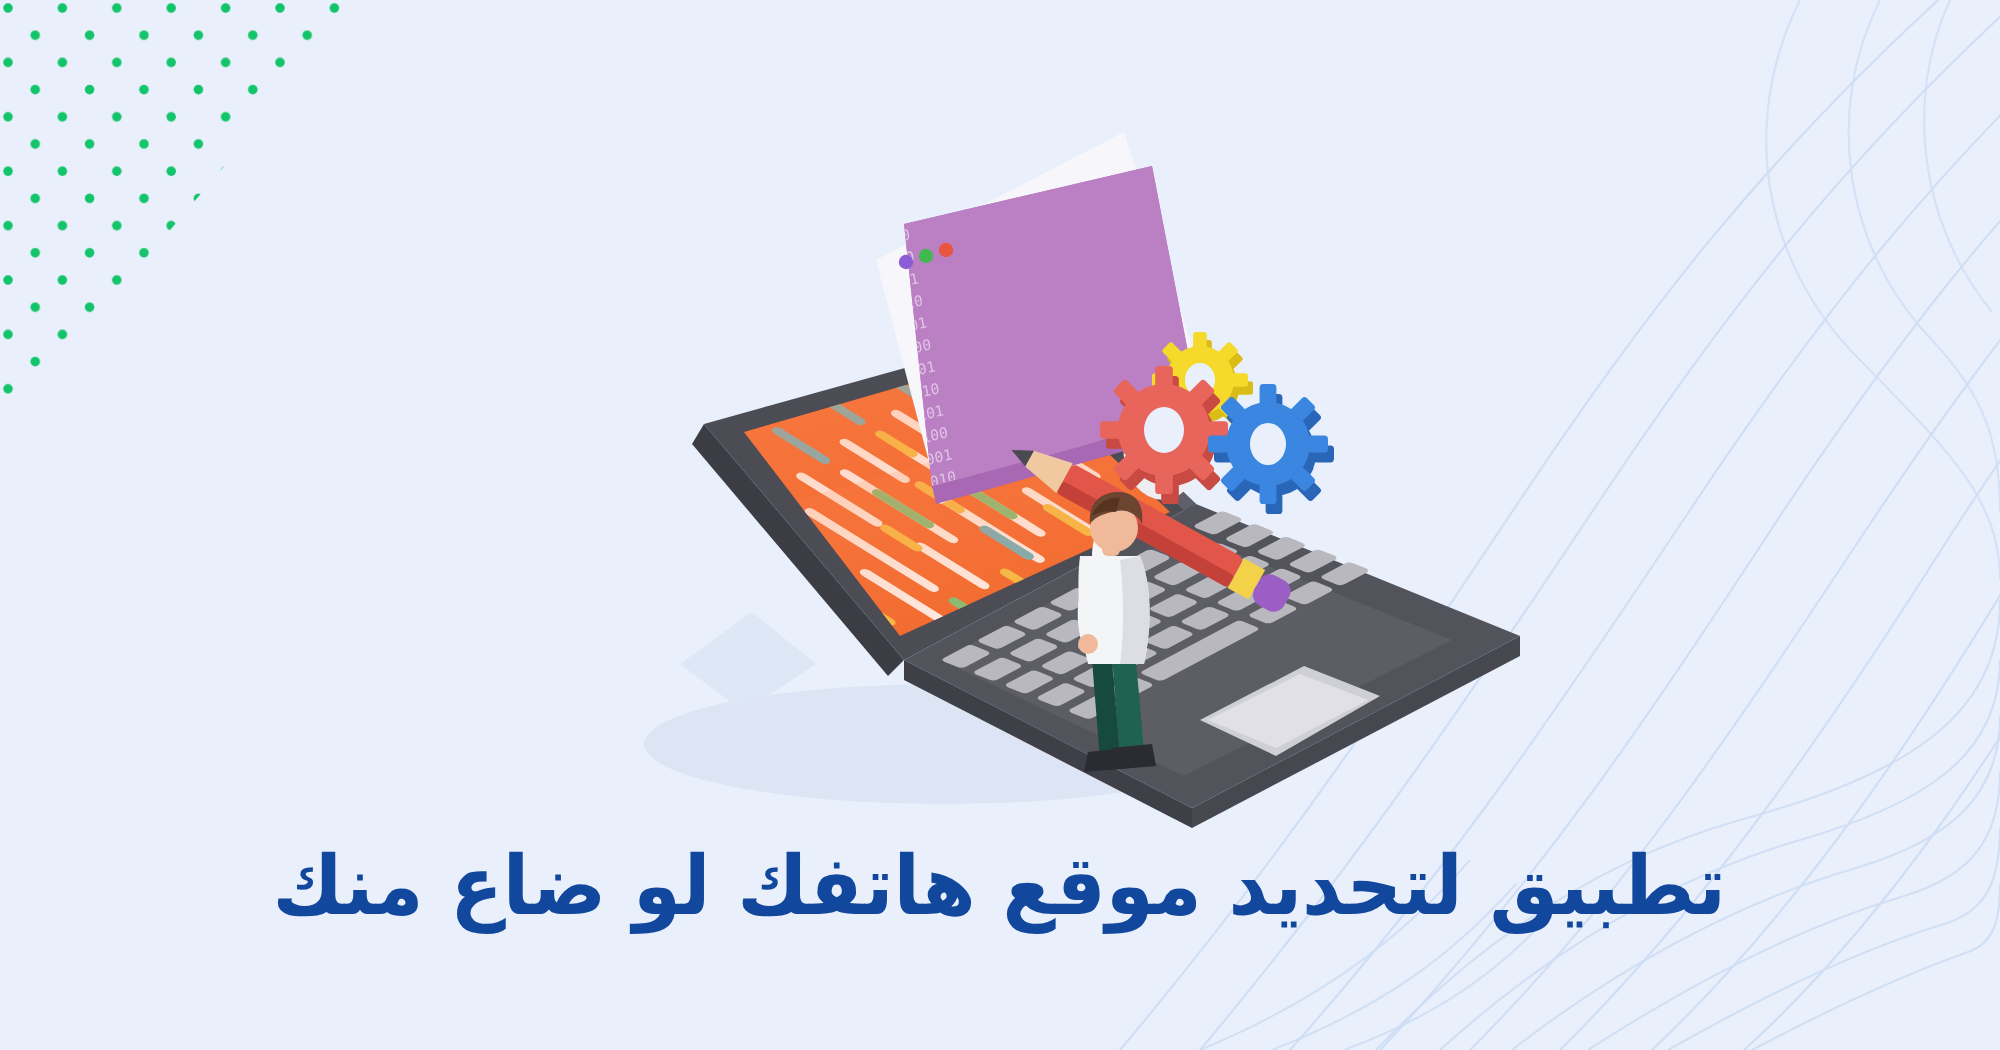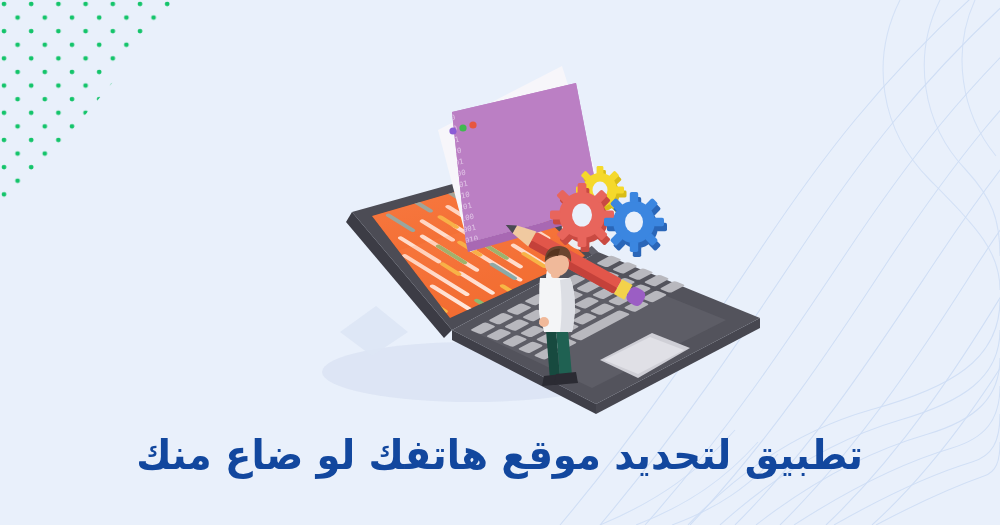--- a/index.html
+++ b/index.html
@@ -23,21 +23,21 @@
     height: 100%;
   }
   #bg-contours { z-index: 1; }
   #bg-dots     { z-index: 2; }
   #artwork     { z-index: 3; }
   #headline-wrap {
     position: absolute;
     z-index: 4;
     left: 0;
     right: 0;
-    bottom: 46px;
+    bottom: 58px;
     text-align: center;
     pointer-events: none;
   }
   #headline {
     display: inline-block;
     direction: rtl;
     unicode-bidi: bidi-override;
     font-family: "DejaVu Sans", "Liberation Sans", sans-serif;
     font-weight: 700;
     font-size: 41px;

